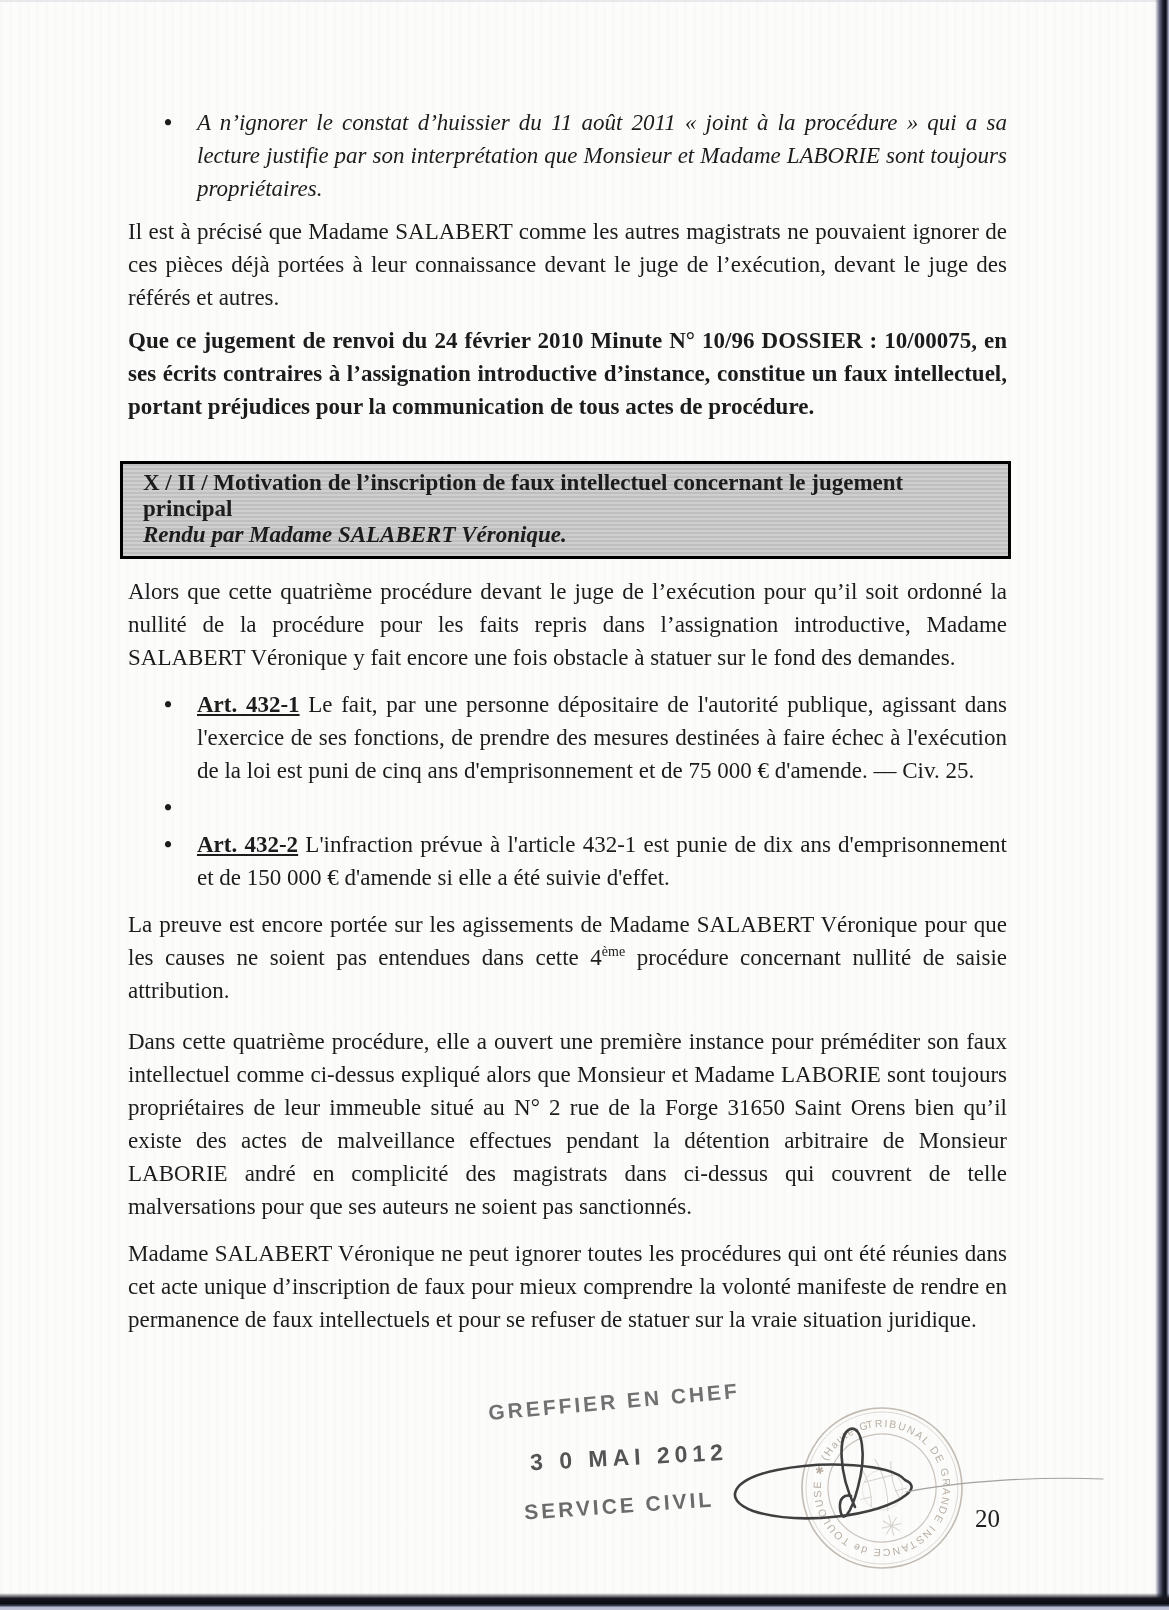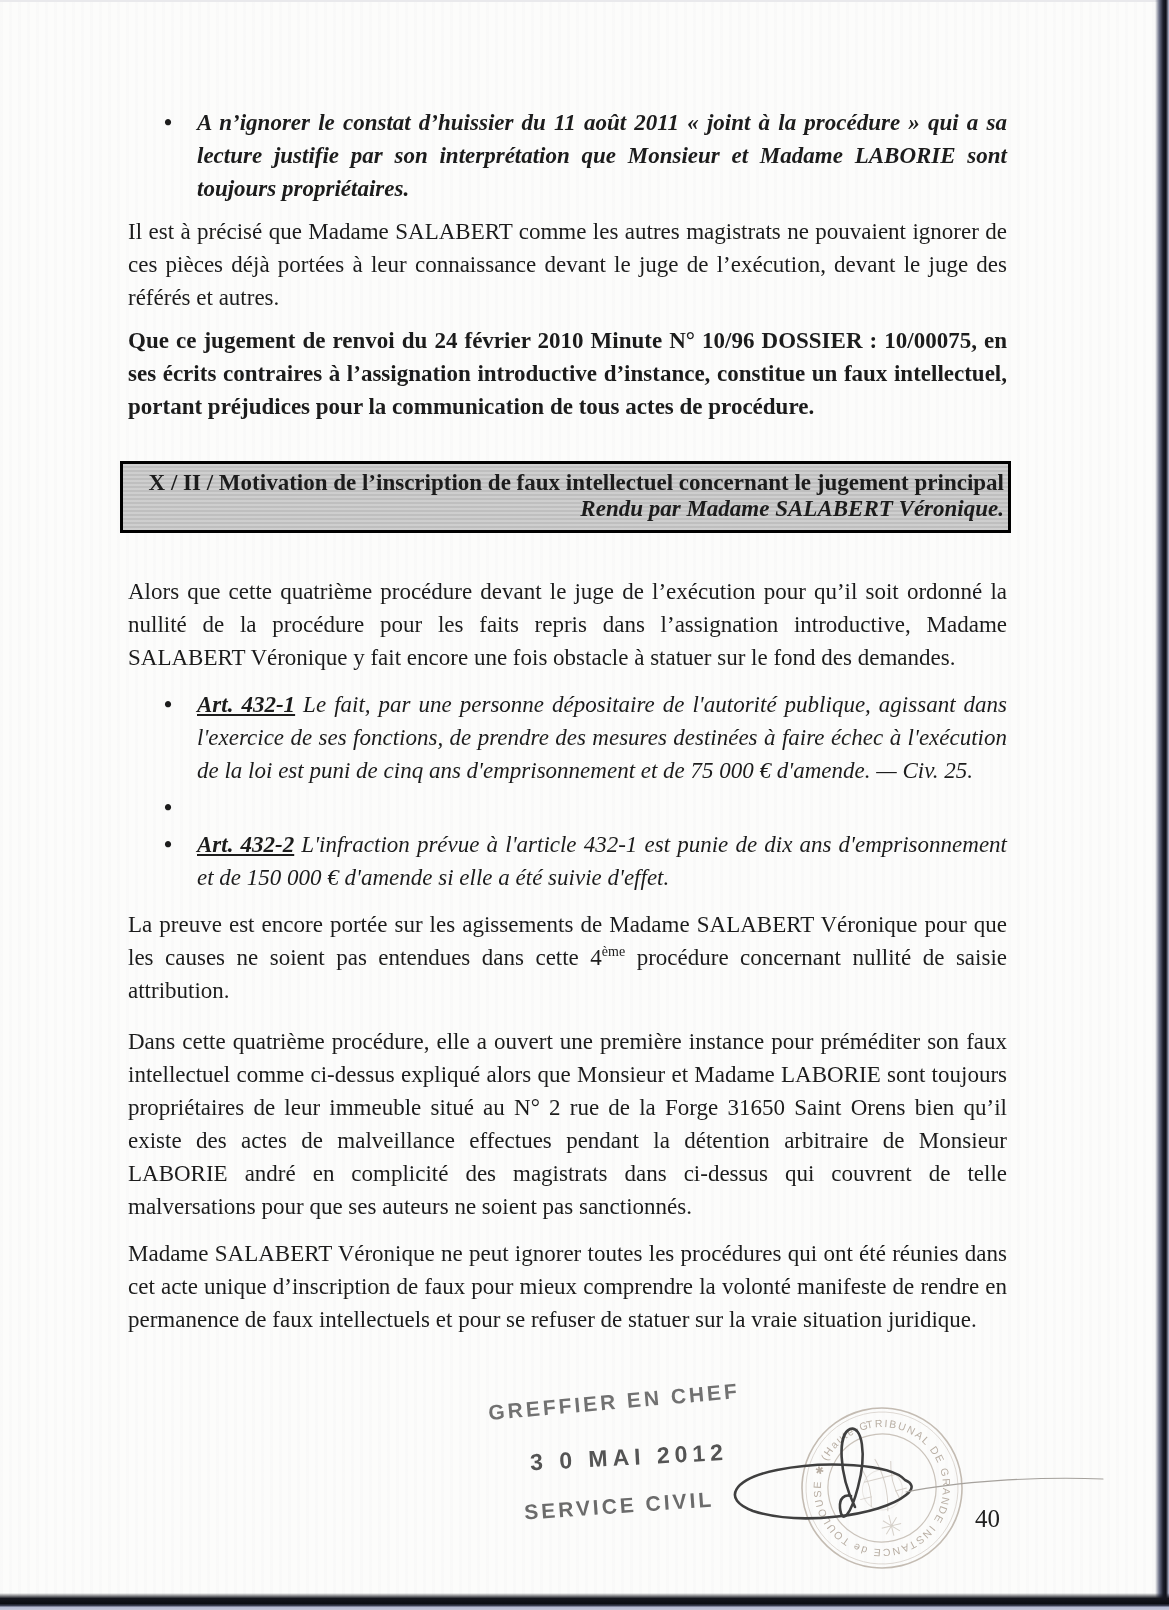--- a/index.html
+++ b/index.html
@@ -14,27 +14,27 @@
     padding:106px 162px 0 128px;
     font-size:23px;line-height:33px;text-align:justify;
   }
   .para{margin:0;}
   .mb10{margin-bottom:10px;} .mb14{margin-bottom:14px;} .mb18{margin-bottom:18px;}
   .mb22{margin-bottom:22px;} .mb38{margin-bottom:38px;}
   .mb12{margin-bottom:12px;} .mb4{margin-bottom:4px;}
   .bold{font-weight:bold;}
   .bullet-row{display:flex;margin-left:36px;}
   .bullet-marker{flex:0 0 33px;font-weight:bold;}
-  .bullet-text{flex:1 1 auto;text-align:justify;font-style:italic;}
-  .intro-text{font-weight:bold;font-style:italic;}
+  .bullet-text{flex:1 1 auto;text-align:justify;}
+  .intro-text{font-weight:normal;font-style:italic;}
   .art-label{font-weight:bold;text-decoration:underline;}
   .heading-box{
-    margin:0 -4px 42px -8px;border:3px solid #000;background:#c9c9c9;
+    margin:0 -4px 16px -8px;border:3px solid #000;background:#c9c9c9;
     background-image:repeating-linear-gradient(0deg, rgba(255,255,255,0.10) 0 2px, rgba(0,0,0,0.05) 2px 4px);
-    padding:6px 4px 8px;text-align:right;font-weight:bold;line-height:26px;
+    padding:6px 20px 8px;text-align:left;font-weight:bold;line-height:26px;
   }
   .heading-box .it{font-style:italic;}
   sup{font-size:14px;line-height:0;}
   .stamp{
     position:absolute;font-family:"Liberation Sans","DejaVu Sans",sans-serif;
     font-weight:bold;white-space:nowrap;
   }
   .stamp-greffier{left:488px;top:1390px;font-size:21px;letter-spacing:3px;color:#636363;transform:rotate(-5deg);opacity:.9;}
   .stamp-date{left:530px;top:1444px;font-size:23px;letter-spacing:5px;color:#474747;transform:rotate(-3deg);opacity:.92;}
   .stamp-service{left:524px;top:1494px;font-size:21px;letter-spacing:3px;color:#5c5c5c;transform:rotate(-4deg);opacity:.9;}
@@ -122,19 +122,19 @@
   </svg>
 
   <svg class="signature" width="560" height="180" viewBox="0 0 560 180">
     <g fill="none" stroke-linecap="round">
       <path d="M 350,78 C 336,62 270,58 222,68 C 178,77 166,97 198,109 C 245,124 325,114 351,93 C 360,86 357,81 350,78" stroke="#3f3f3f" stroke-width="2.6"></path>
       <path d="M 300,105 C 283,70 283,32 295,27 C 307,23 312,52 303,85 C 296,112 287,124 285,106 C 284,96 290,92 296,94" stroke="#3f3f3f" stroke-width="2.6"></path>
       <path d="M 351,90 C 400,80 480,74 548,77" stroke="#a5a19c" stroke-width="1.1"></path>
     </g>
   </svg>
 
-  <div class="page-number">40</div>
+  <div class="page-number">20</div>
 
   <div class="edge-top"></div>
   <div class="edge-right"></div>
   <div class="edge-bottom"></div>
 
 </div>
 
 </body></html>

